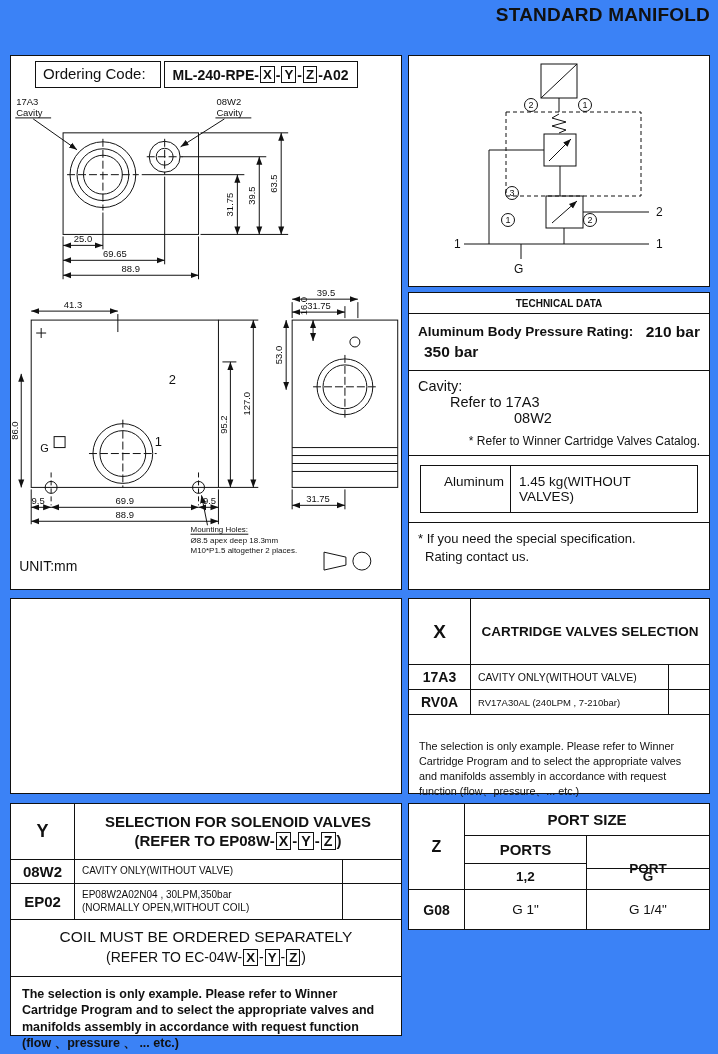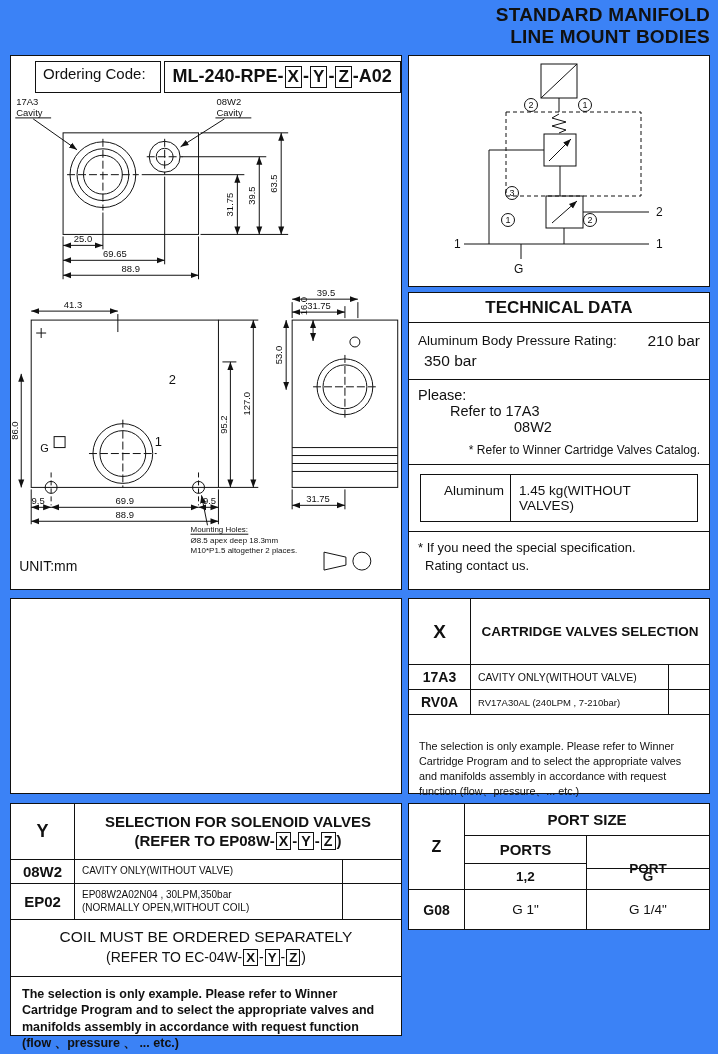--- a/index.html
+++ b/index.html
@@ -13,33 +13,33 @@
   .box-a { left:10px;  top:55px;  width:392px; height:535px; }
   .box-b { left:408px; top:55px;  width:302px; height:232px; }
   .box-c { left:408px; top:292px; width:302px; height:298px; }
   .box-d { left:10px;  top:598px; width:392px; height:196px; }
   .box-e { left:408px; top:598px; width:302px; height:196px; }
   .box-f { left:10px;  top:803px; width:392px; height:233px; }
   .box-g { left:408px; top:803px; width:302px; height:127px; }
 
   .ordering-row { display:flex; gap:3px; margin:5px 6px 0 6px; align-items:stretch; }
   .ordering-label { border:1.5px solid #111; padding:3px 14px 3px 7px; font-size:15px; white-space:nowrap;margin-left:18px; }
-  .ordering-code { border:1.5px solid #111; padding:4px 8px; font-size:18px; font-weight:bold; display:flex; align-items:center; white-space:nowrap; }
+  .ordering-code { border:1.5px solid #111; padding:4px 8px; font-size:14px; font-weight:bold; display:flex; align-items:center; white-space:nowrap; }
   .boxed { display:inline-block; border:1px solid #111; padding:0 2px; margin:0 1px; font-weight:bold; font-size:.95em; line-height:1.15; }
 
   .drawing-svg { position:absolute; left:0; top:37px; width:388px; height:494px; display:block; }
   .schem-svg { position:absolute; left:0; top:0; width:299px; height:229px; display:block; }
   svg .lineart { stroke:#111; stroke-width:1; fill:none; }
   svg text { fill:#111; stroke:none; font-family:"Liberation Sans", sans-serif; }
 
   
-  .tech-header { text-align:center; font-weight:bold; font-size:17px; padding:5px 0 4px; border-bottom:1.5px solid #111; }
+  .tech-header { text-align:center; font-weight:bold; font-size:10px; padding:5px 0 4px; border-bottom:1.5px solid #111; }
   .tech-sec { padding:7px 9px; border-bottom:1px solid #111; }
   .tech-sec.last { border-bottom:none; }
-  .rating-row { display:flex; justify-content:space-between; align-items:center; margin:2px 0; }
+  .rating-row { display:flex; justify-content:space-between; align-items:center; margin:2px 0;font-weight:bold; }
   .rating-label { font-size:13.5px; line-height:1.25; }
   .rating-value { font-size:15.5px; white-space:nowrap; padding-left:6px; }
   .cavity-line1 { font-size:14.5px; }
   .cavity-line2 { font-size:14.5px; padding-left:32px; }
   .cavity-line3 { font-size:14.5px; padding-left:96px; }
   .catalog-note { font-size:12px; margin-top:8px; text-align:right; }
   .weight-table { display:flex; border:1.5px solid #111; margin:2px 2px; }
   .wt-mat { width:90px; border-right:1.5px solid #111; padding:8px 6px; font-size:13.5px; text-align:right; }
   .wt-val { flex:1; padding:8px 8px; font-size:13.5px; }
   .special-note { font-size:13px; line-height:1.35; }
@@ -83,21 +83,20 @@
 
   .footer-note { position:absolute; left:10px; top:1065px; font-size:11px; }
 </style>
 </head>
 <body>
 
 <div class="page">
 
   <div class="doc-title">
     <div>STANDARD MANIFOLD</div>
-    <div>LINE MOUNT BODIES</div>
   </div>
 
   <div class="box box-a">
     <div class="ordering-row">
       <div class="ordering-label">Ordering Code:</div>
       <div class="ordering-code">
         <span>ML-240-RPE-</span>
           <span class="boxed">X</span>
           <span>-</span>
           <span class="boxed">Y</span>
@@ -305,21 +304,21 @@
     <div class="tech-sec">
       <div class="rating-row">
         <div class="rating-label">Aluminum Body Pressure Rating:</div>
         <div class="rating-value">210 bar</div>
       </div>
       <div class="rating-row">
         <div class="rating-value">350 bar</div>
       </div>
     </div>
     <div class="tech-sec">
-      <div class="cavity-line1">Please:</div>
+      <div class="cavity-line1">Cavity:</div>
       <div class="cavity-line2">Refer to 17A3</div>
       <div class="cavity-line3">08W2</div>
       <div class="catalog-note">* Refer to Winner Cartridge Valves Catalog.</div>
     </div>
     <div class="tech-sec">
       <div class="weight-table">
         <div class="wt-mat">Aluminum</div>
         <div class="wt-val">1.45  kg(WITHOUT VALVES)</div>
       </div>
     </div>

